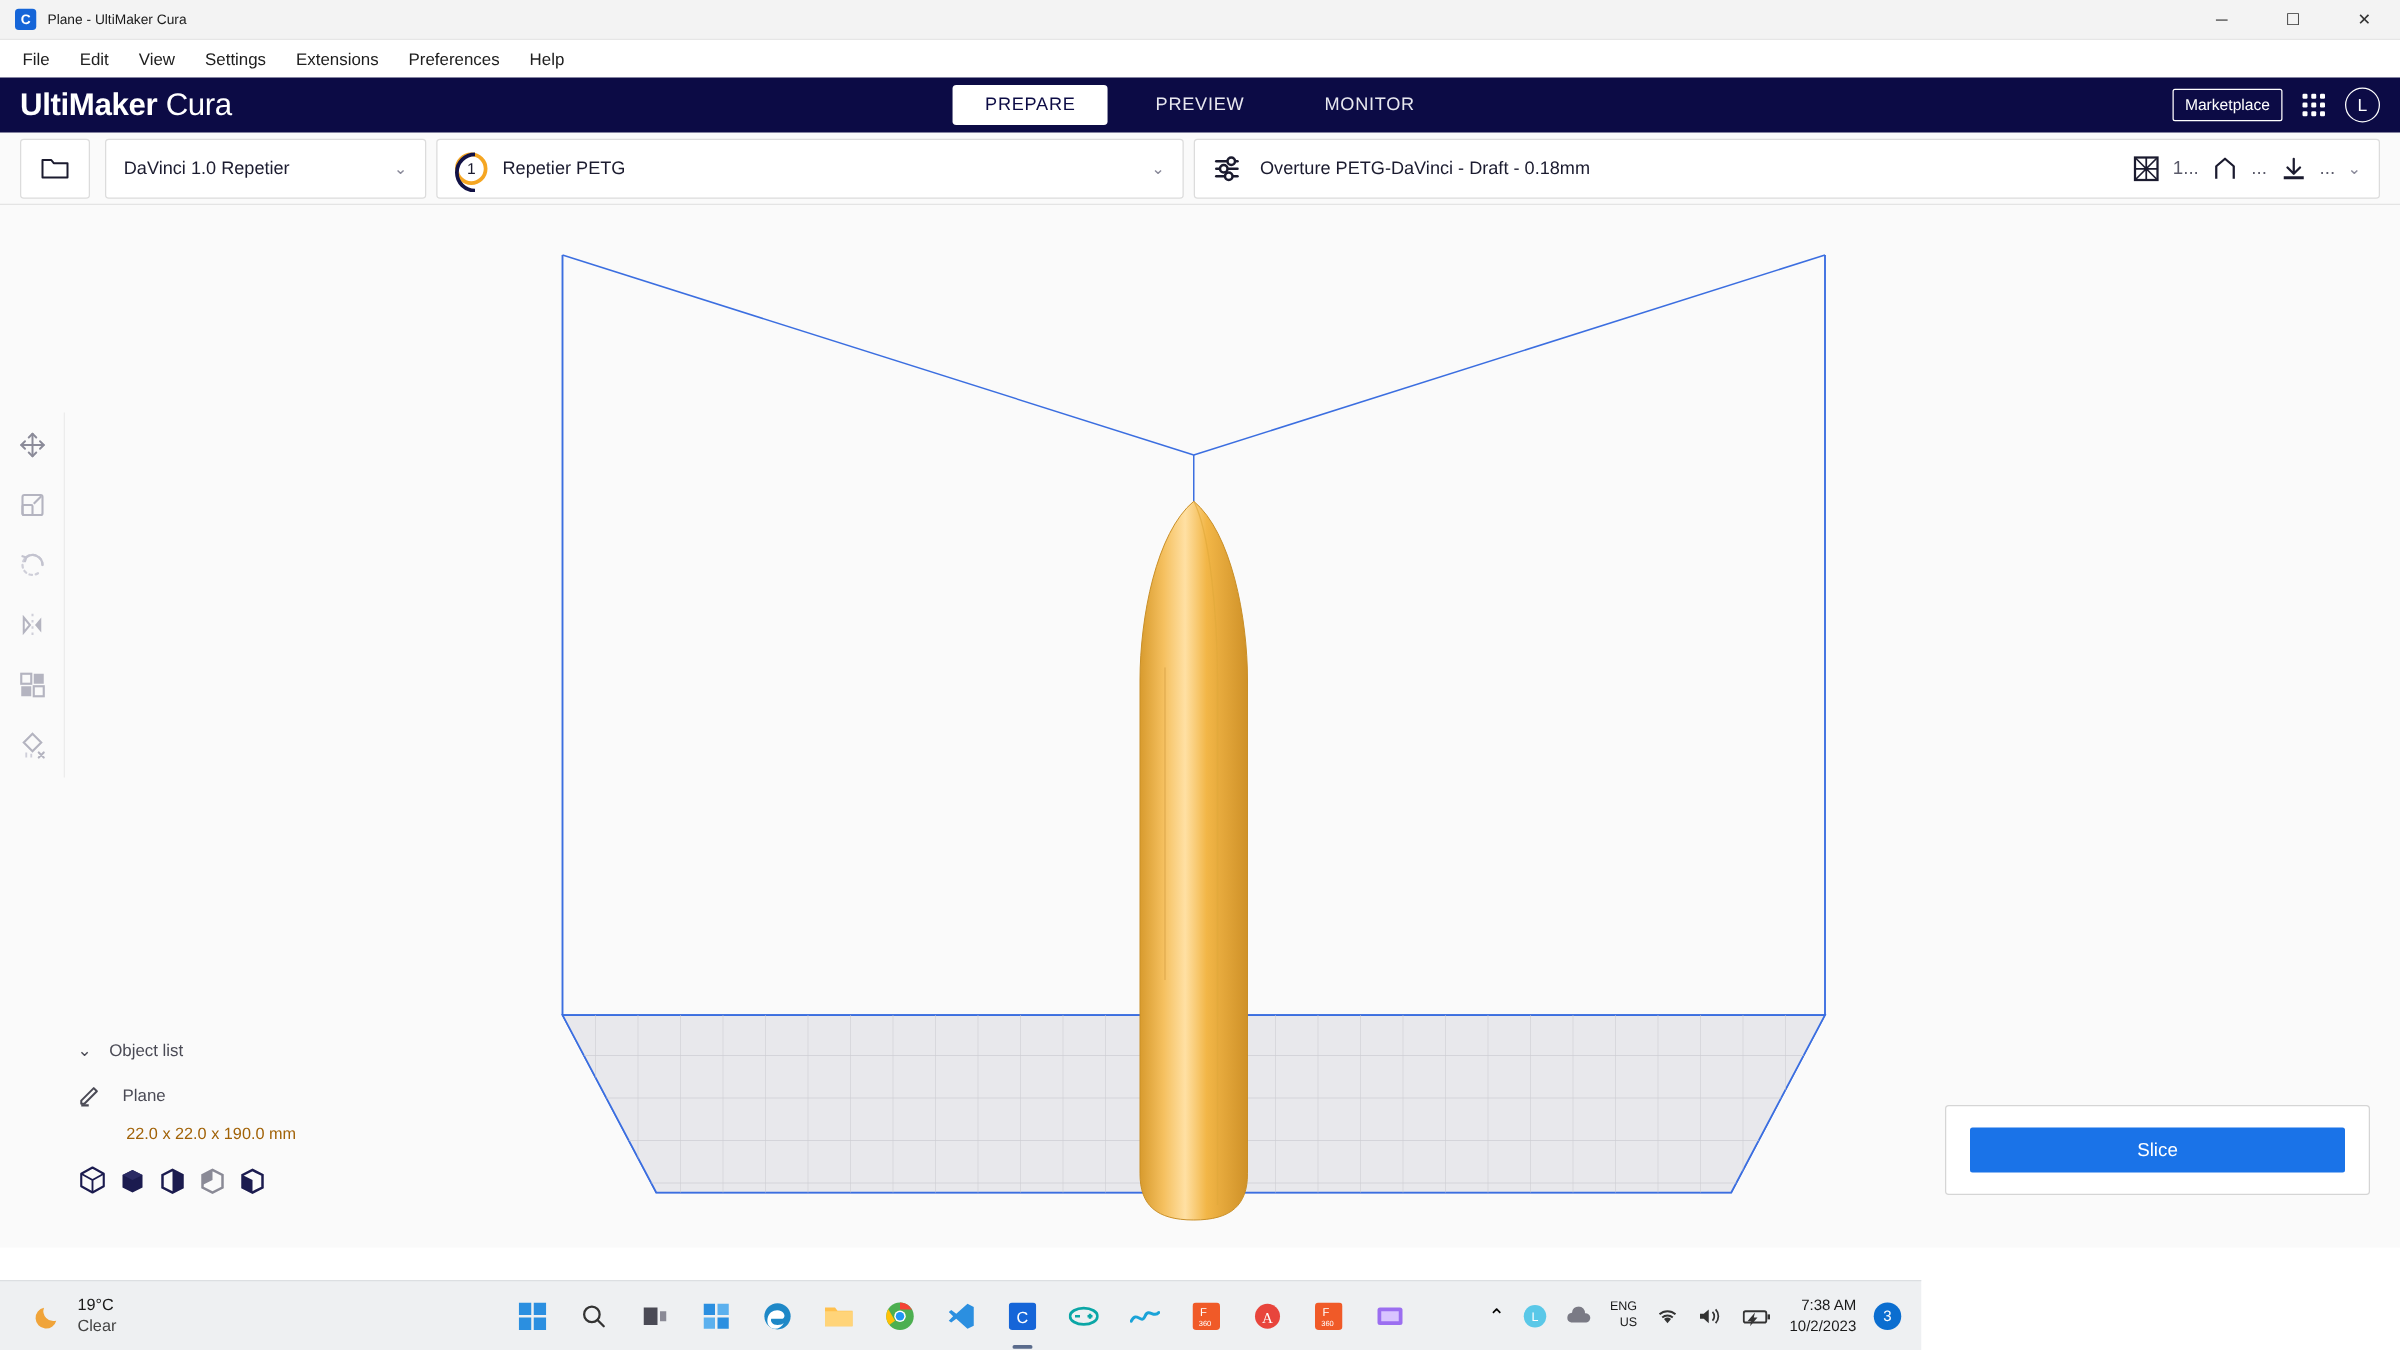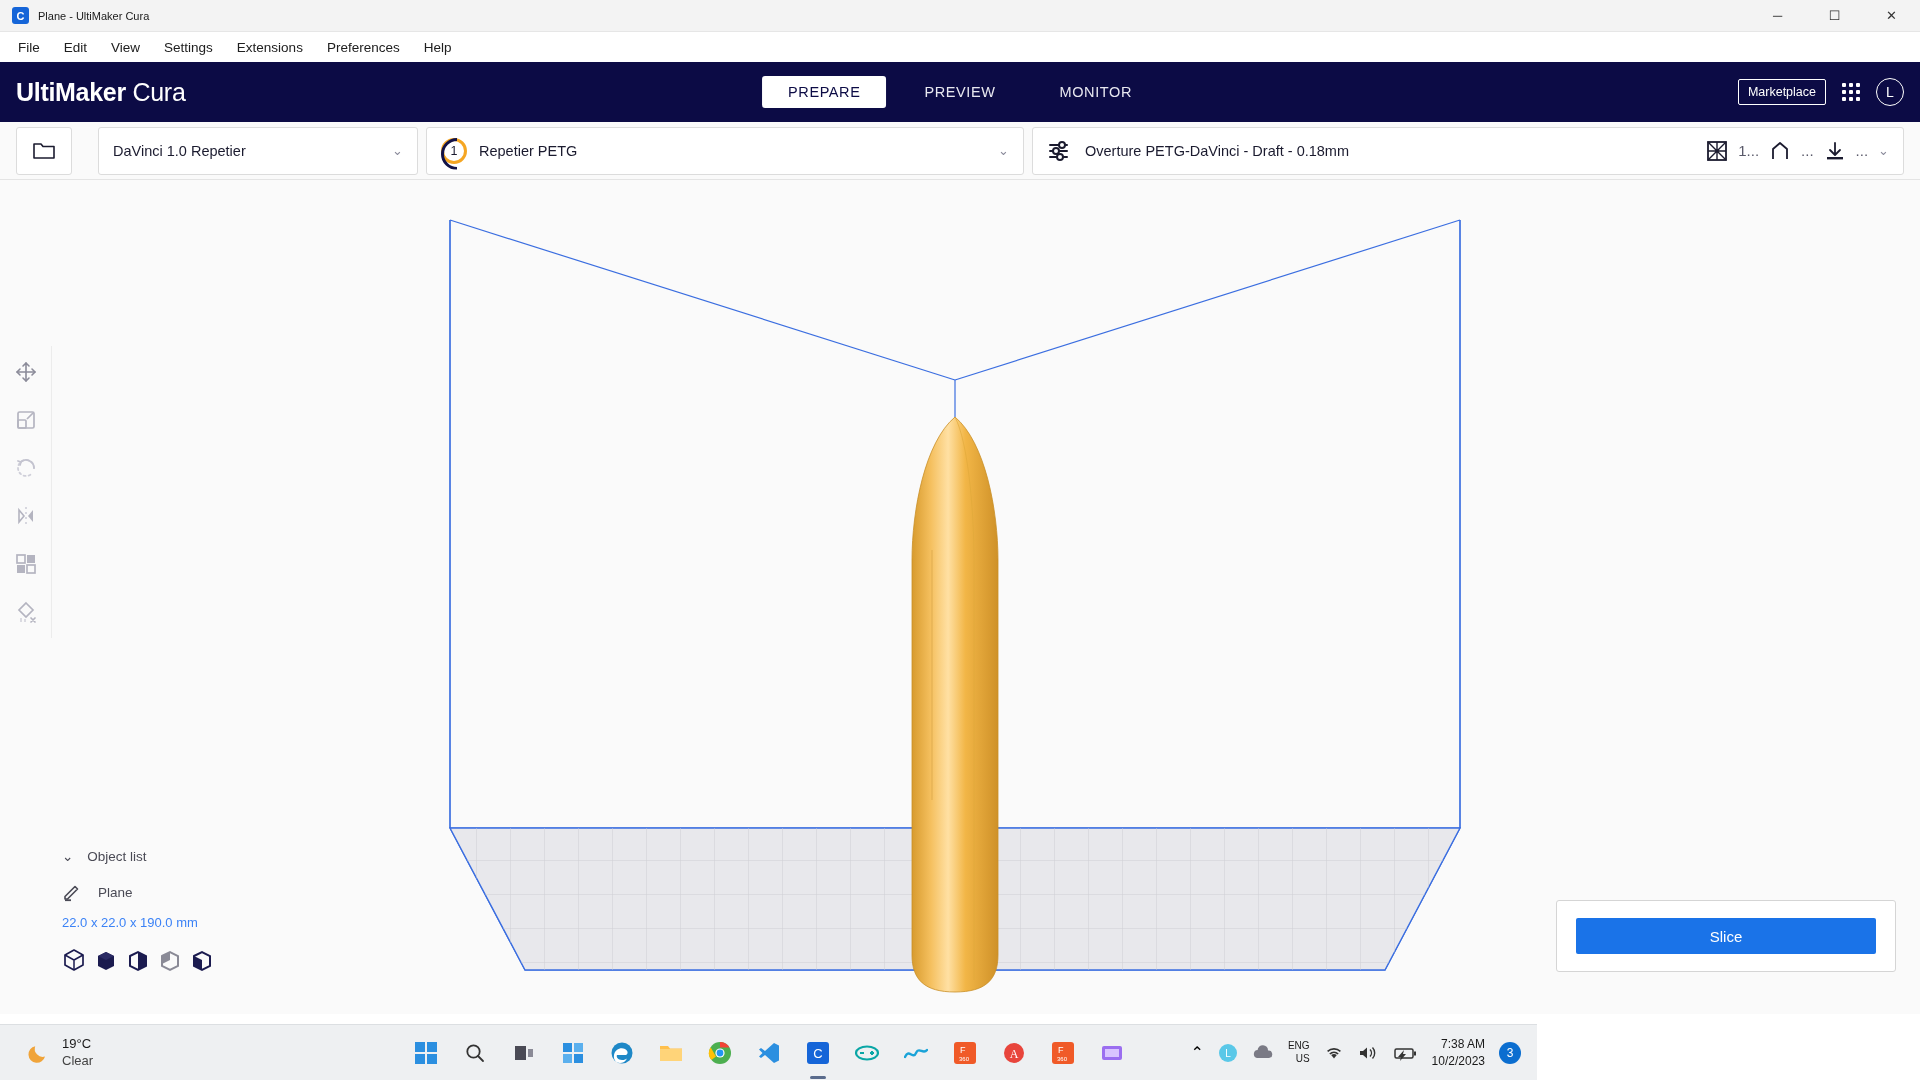--- a/index.html
+++ b/index.html
@@ -29,21 +29,21 @@
   
   #menubar {
     height: 30px; display: flex; align-items: center;
     background: #ffffff; padding-left: 6px;
   }
   .menu-item {
     padding: 5px 12px; font-size: 13.5px; color: #202020; cursor: default;
   }
   
   #cura-header {
-    height: 60px; background: #0c0b45; display: flex; align-items: center;
+    height: 44px; background: #0c0b45; display: flex; align-items: center;
     position: relative; padding: 0 16px;
   }
   #brand { font-size: 25px; color: #fff; letter-spacing: -0.3px; }
   #brand .bold { font-weight: bold; }
   #brand .light { font-weight: 300; }
   #stage-tabs {
     position: absolute; left: 50%; transform: translateX(-50%);
     display: flex; align-items: center; gap: 12px; height: 46px;
   }
   .stage-tab {
@@ -74,21 +74,21 @@
   #open-file-btn {
     width: 56px; height: 48px; background: #fff; border: 1px solid #dcdcdc;
     border-radius: 3px; display: flex; align-items: center;
     justify-content: center; cursor: pointer;
   }
   .combo {
     height: 48px; background: #fff; border: 1px solid #dcdcdc;
     display: flex; align-items: center; padding: 0 14px; cursor: pointer;
     font-size: 14.5px; color: #1b1b2f; gap: 12px;
   }
-  #machine-combo { width: 320px; margin-left: 26px; border-radius: 3px; }
+  #machine-combo { width: 257px; margin-left: 12px; border-radius: 3px; }
   #material-combo { width: 598px; margin-left: 8px; border-radius: 3px; }
   #profile-combo { flex: 1; margin-left: 8px; border-radius: 3px; }
   .combo .chev { margin-left: auto; color: #8a8a9a; font-size: 13px; }
   .extruder-badge {
     width: 26px; height: 26px; border-radius: 50%;
     border: 3px solid #f5a623; background: #fff; color: #1b1b2f;
     font-size: 12.5px; display: flex; align-items: center;
     justify-content: center; position: relative;
   }
   .extruder-badge::before {
@@ -122,21 +122,21 @@
   }
   #objlist-field {
     height: 34px; border: 1px solid #c9c9c9; background: #fff;
     border-radius: 2px; display: flex; align-items: center;
     padding: 0 10px; font-size: 14px; color: #1b1b2f;
   }
   #obj-name-row {
     display: flex; align-items: center; gap: 16px;
     margin-top: 18px; font-size: 13.5px; color: #4a4a55;
   }
-  #obj-dims { margin-top: 13px; font-size: 13px; color: #3b82f6; }
+  #obj-dims { margin-top: 13px; font-size: 13px; color: #a16207; margin-left: 39px; }
   #view-icons { display: flex; gap: 8px; margin-top: 18px; align-items: center; }
   .view-ico { cursor: pointer; display: flex; align-items: center; }
   #slice-panel {
     position: absolute; right: 24px; bottom: 42px; width: 340px; height: 72px;
     background: #ffffff; border: 1px solid #d5d5d5; border-radius: 3px;
     display: flex; align-items: center; justify-content: center; z-index: 5; margin-top: 29px;
   }
   #slice-btn {
     width: 300px; height: 36px; background: #1a73e8; color: #fff;
     border-radius: 2px; font-size: 15px; display: flex;

